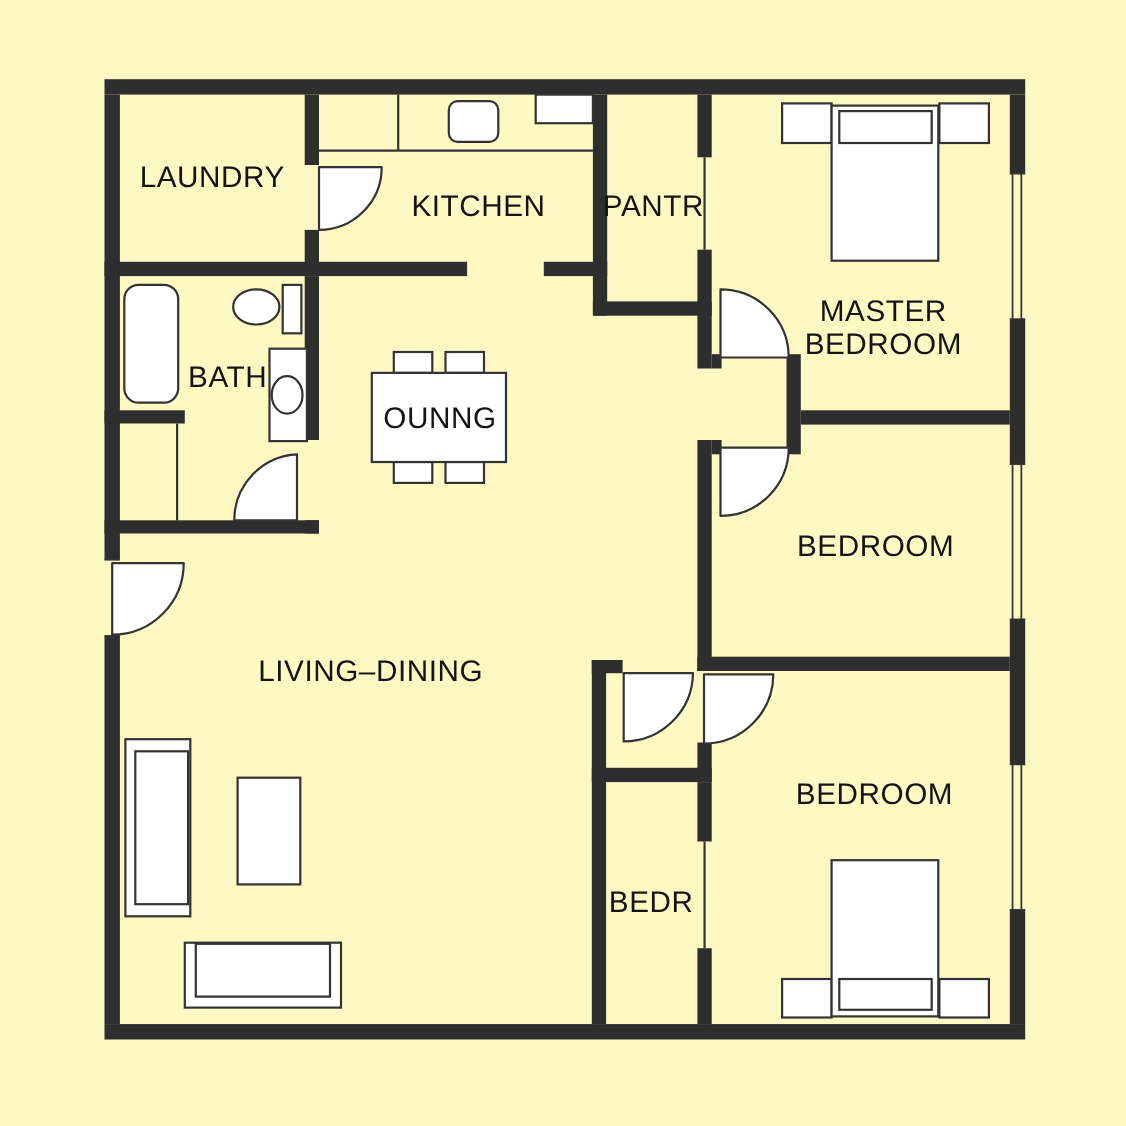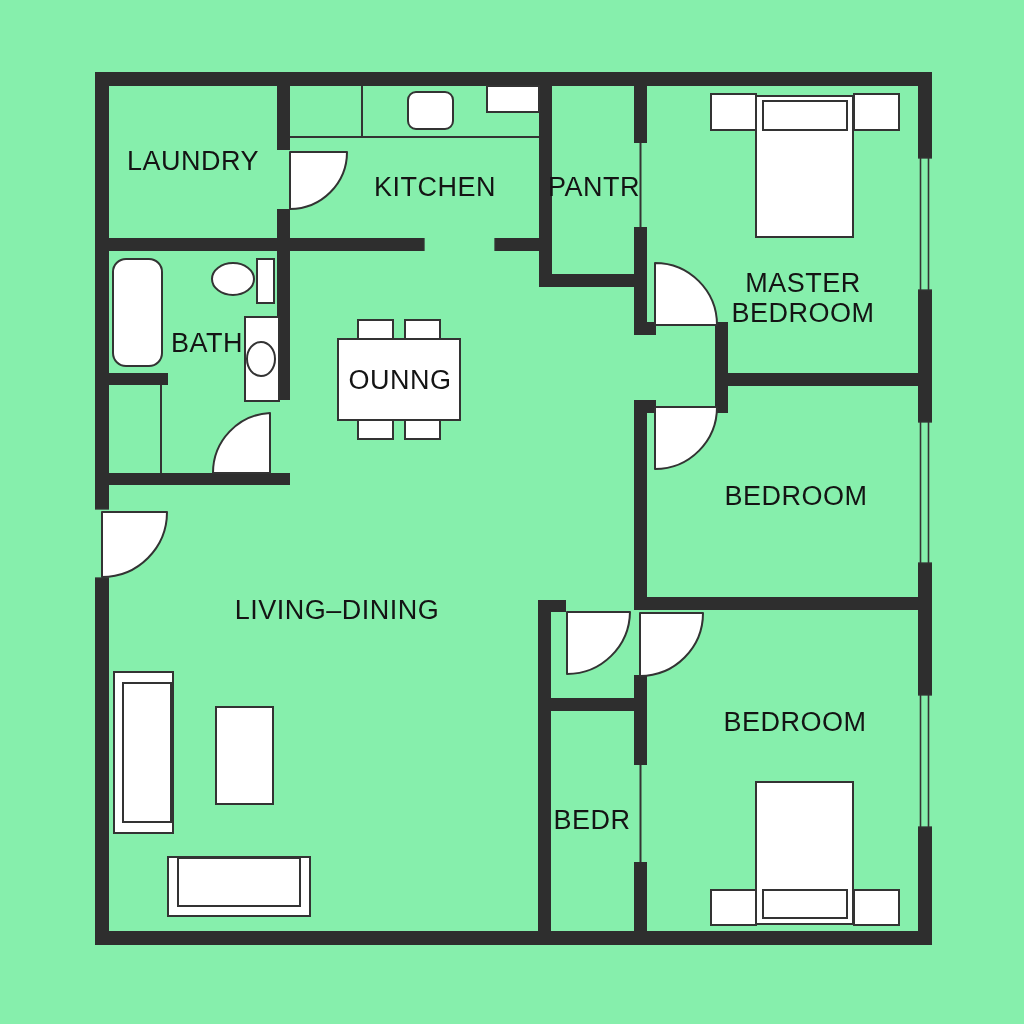--- a/index.html
+++ b/index.html
@@ -1,17 +1,17 @@
 <!DOCTYPE html>
 <html><head>
 <meta charset="utf-8">
 <style>
   html,body{margin:0;padding:0;background:#ffffff;}
   body{width:1024px;height:1024px;overflow:hidden;font-family:"Liberation Sans",sans-serif;}
-  #plan-wrap{width:1024px;height:1024px;position:relative;background:#86efac;}
+  #plan-wrap{width:1024px;height:1024px;position:relative;background:#fef9c3;}
   svg{display:block;}
   .wall{fill:#2e2e2e;stroke:none;}
   .furn{fill:#ffffff;stroke:#333333;stroke-width:2;}
   .line{stroke:#333333;stroke-width:2;fill:none;}
   .thinline{stroke:#333333;stroke-width:2;fill:none;}
   .jamb{stroke:#333333;stroke-width:1.3;fill:none;}
   .doorpie{fill:#ffffff;stroke:#333333;stroke-width:2;stroke-linejoin:round;}
   .winline{stroke:#333333;stroke-width:1.6;fill:none;}
   .roomlabel{font-family:"Liberation Sans",sans-serif;font-size:27px;fill:#141414;letter-spacing:0.5px;}
 </style>

